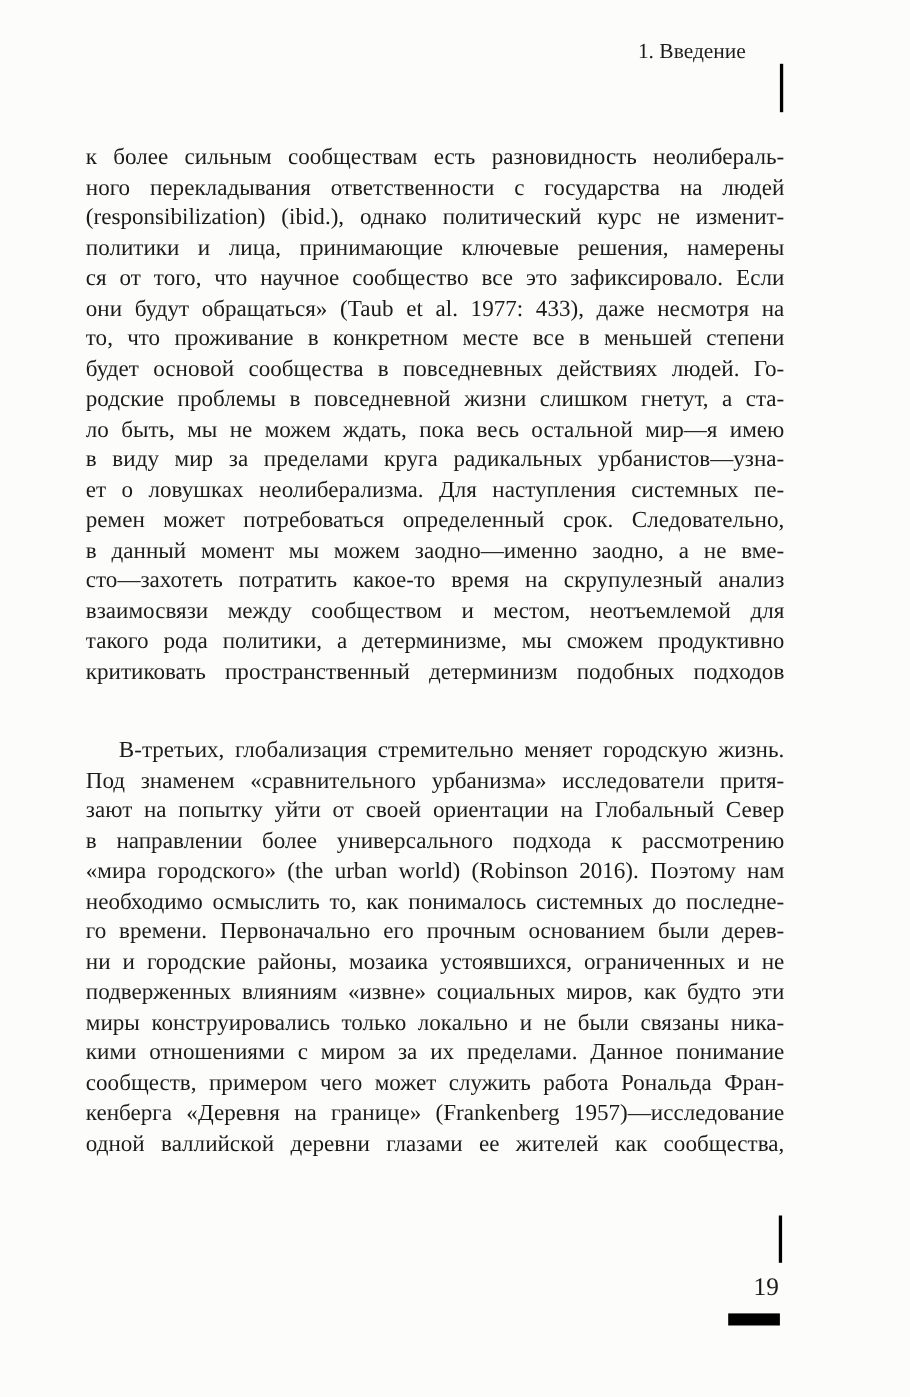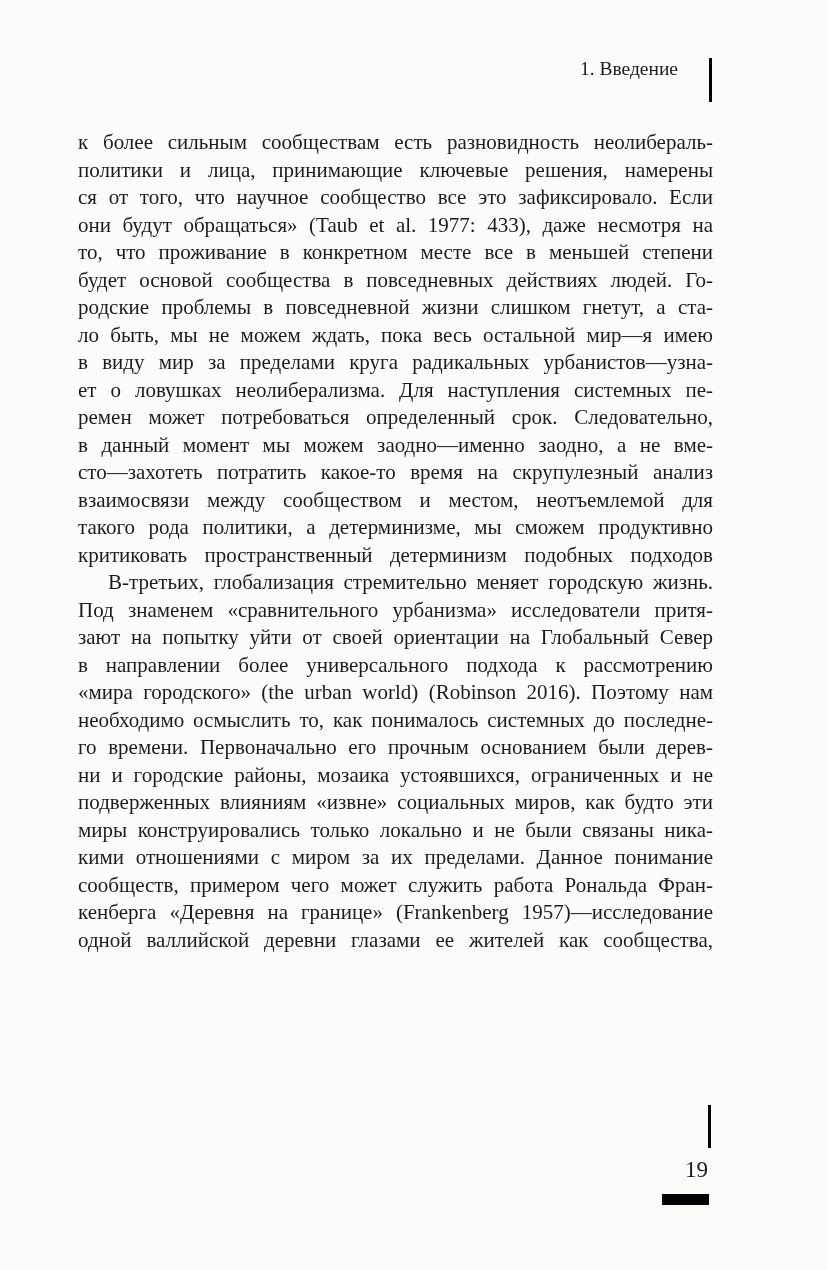--- a/index.html
+++ b/index.html
@@ -14,21 +14,21 @@
     width:827px;
     height:1270px;
     background:var(--bg);
     font-family:"Liberation Serif","DejaVu Serif",serif;
     color:var(--text);
     overflow:hidden;
   }
   
   .running-head{
     position:absolute;
-    top:57px;
+    top:36px;
     left:0;
     width:678px;
     text-align:right;
     font-size:19.5px;
     line-height:24px;
     color:var(--text);
   }
   
   .rule{
     position:absolute;
@@ -52,20 +52,21 @@
     text-align-last:justify;
     overflow:hidden;
     white-space:normal;
     height:27.5px;
   }
   .paragraph .line.para-end{
     text-align-last:left;
   }
   .paragraph.indent .line:first-child{
     text-indent:30px;
+    margin-top:44px;
   }
   
   .page-number{
     position:absolute;
     top:1156px;
     left:0;
     width:708px;
     text-align:right;
     font-size:23px;
     line-height:28px;
@@ -88,20 +89,22 @@
 
   <header class="running-head">
     <span>1. Введение</span>
   </header>
 
   <div class="rule rule-top"></div>
 
   <main class="body-text" id="body-text">
       <div class="paragraph">
         <div class="line">к более сильным сообществам есть разновидность неолибераль-</div>
+        <div class="line">ного перекладывания ответственности с государства на людей</div>
+        <div class="line">(responsibilization) (ibid.), однако политический курс не изменит-</div>
         <div class="line">политики и лица, принимающие ключевые решения, намерены</div>
         <div class="line">ся от того, что научное сообщество все это зафиксировало. Если</div>
         <div class="line">они будут обращаться» (Taub et al. 1977: 433), даже несмотря на</div>
         <div class="line">то, что проживание в конкретном месте все в меньшей степени</div>
         <div class="line">будет основой сообщества в повседневных действиях людей. Го-</div>
         <div class="line">родские проблемы в повседневной жизни слишком гнетут, а ста-</div>
         <div class="line">ло быть, мы не можем ждать, пока весь остальной мир—я имею</div>
         <div class="line">в виду мир за пределами круга радикальных урбанистов—узна-</div>
         <div class="line">ет о ловушках неолиберализма. Для наступления системных пе-</div>
         <div class="line">ремен может потребоваться определенный срок. Следовательно,</div>

